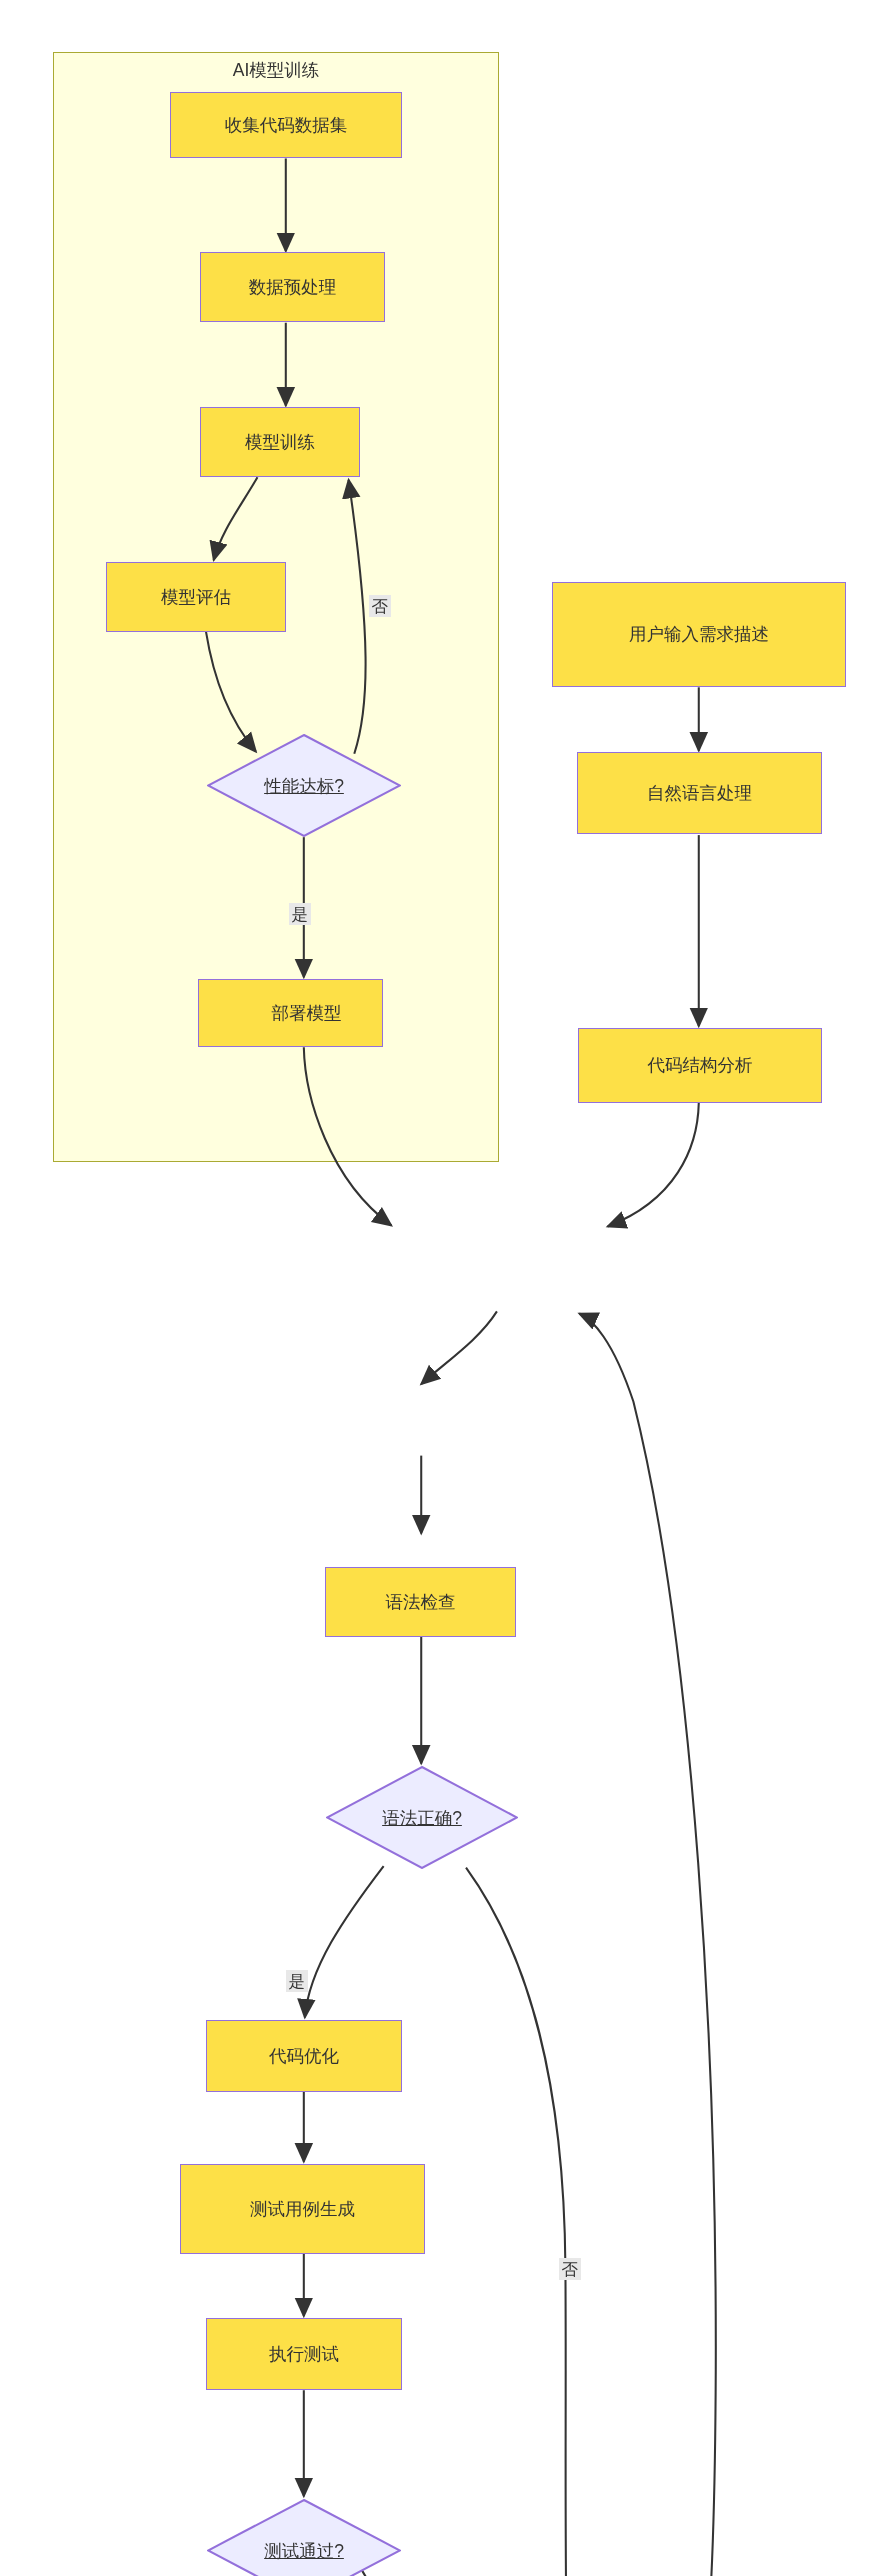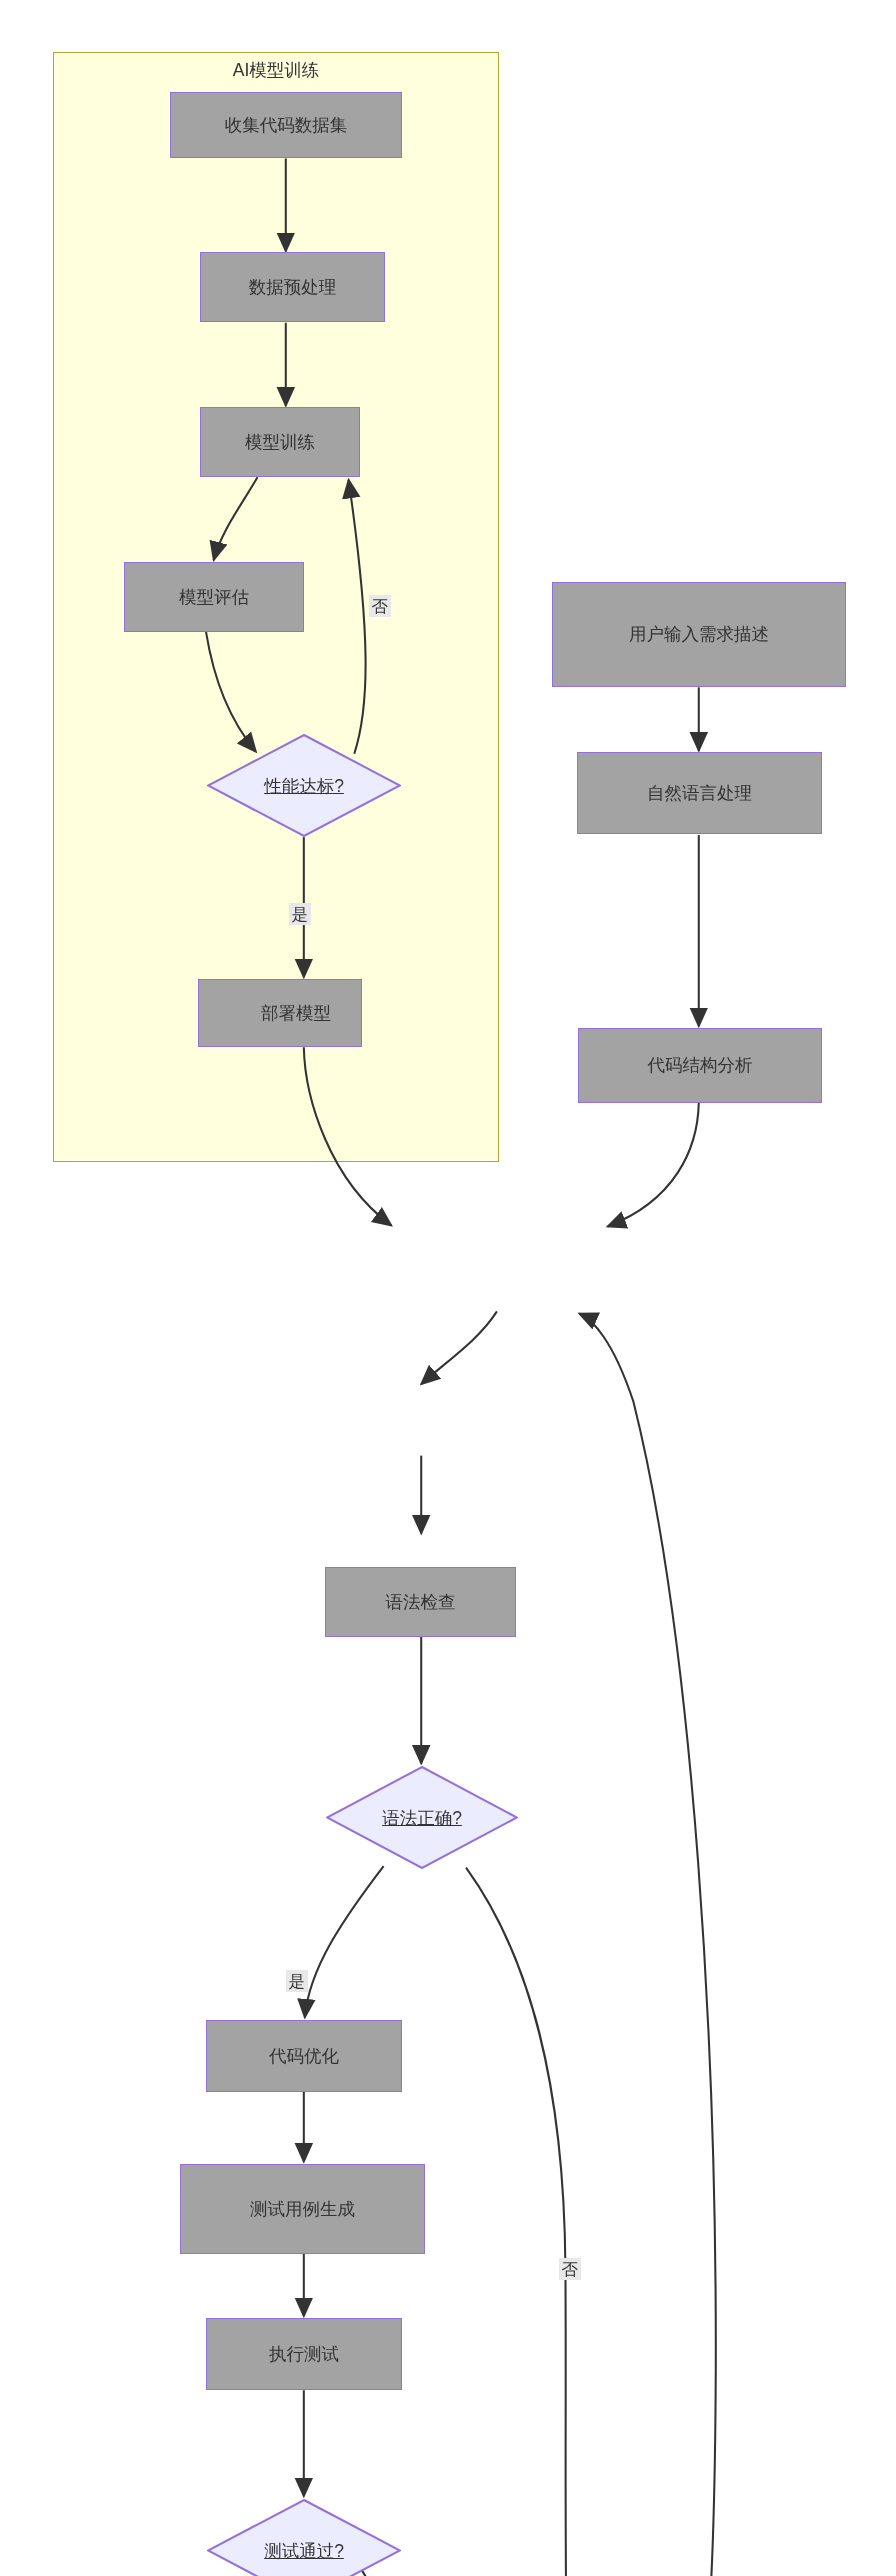--- a/index.html
+++ b/index.html
@@ -36,21 +36,21 @@
     position: absolute;
     text-align: center;
     color: #333333;
     font-size: 17.5px;
     line-height: 20.6px;
     white-space: nowrap;
   }
   .node {
     position: absolute;
     box-sizing: border-box;
-    background: #a3a3a3;
+    background: #fde047;
     border: 1.5px solid #9370db;
     display: flex;
     align-items: center;
     justify-content: center;
     color: #333333;
     font-size: 17.5px;
     line-height: 1.2;
     text-align: center;
     white-space: nowrap;
   }
@@ -149,32 +149,32 @@
 
   <div class="node" id="n-collect" style="left: 170px; top: 92px; width: 232px; height: 66px;">
     <span>收集代码数据集</span>
   </div>
   <div class="node" id="n-preprocess" style="left: 200px; top: 252px; width: 185px; height: 70px;">
     <span>数据预处理</span>
   </div>
   <div class="node" id="n-train" style="left: 200px; top: 407px; width: 160px; height: 70px; text-align: right;">
     <span>模型训练</span>
   </div>
-  <div class="node" id="n-evaluate" style="left: 124px; top: 562px; width: 180px; height: 70px;">
+  <div class="node" id="n-evaluate" style="left: 106px; top: 562px; width: 180px; height: 70px;">
     <span>模型评估</span>
   </div>
 
   <div class="diamond-wrap" id="n-perf" style="left: 207px; top: 734px; width: 194px; height: 103px;">
     <svg class="diamond-shape" viewBox="0 0 376 200" preserveAspectRatio="none">
       <polygon points="188,2 374,100 188,198 2,100" fill="#ececff" stroke="#9370db" stroke-width="4"></polygon>
     </svg>
     <span class="diamond-label">性能达标?</span>
   </div>
 
-  <div class="node" id="n-deploy" style="left: 198px; top: 979px; width: 164px; height: 68px; padding-left: 32px;">
+  <div class="node" id="n-deploy" style="left: 198px; top: 979px; width: 185px; height: 68px; padding-left: 32px;">
     <span>部署模型</span>
   </div>
   <div class="node" id="n-userinput" style="left: 552px; top: 582px; width: 294px; height: 105px;">
     <span>用户输入需求描述</span>
   </div>
   <div class="node" id="n-nlp" style="left: 577px; top: 752px; width: 245px; height: 82px;">
     <span>自然语言处理</span>
   </div>
   <div class="node" id="n-struct" style="left: 578px; top: 1028px; width: 244px; height: 75px;">
     <span>代码结构分析</span>

